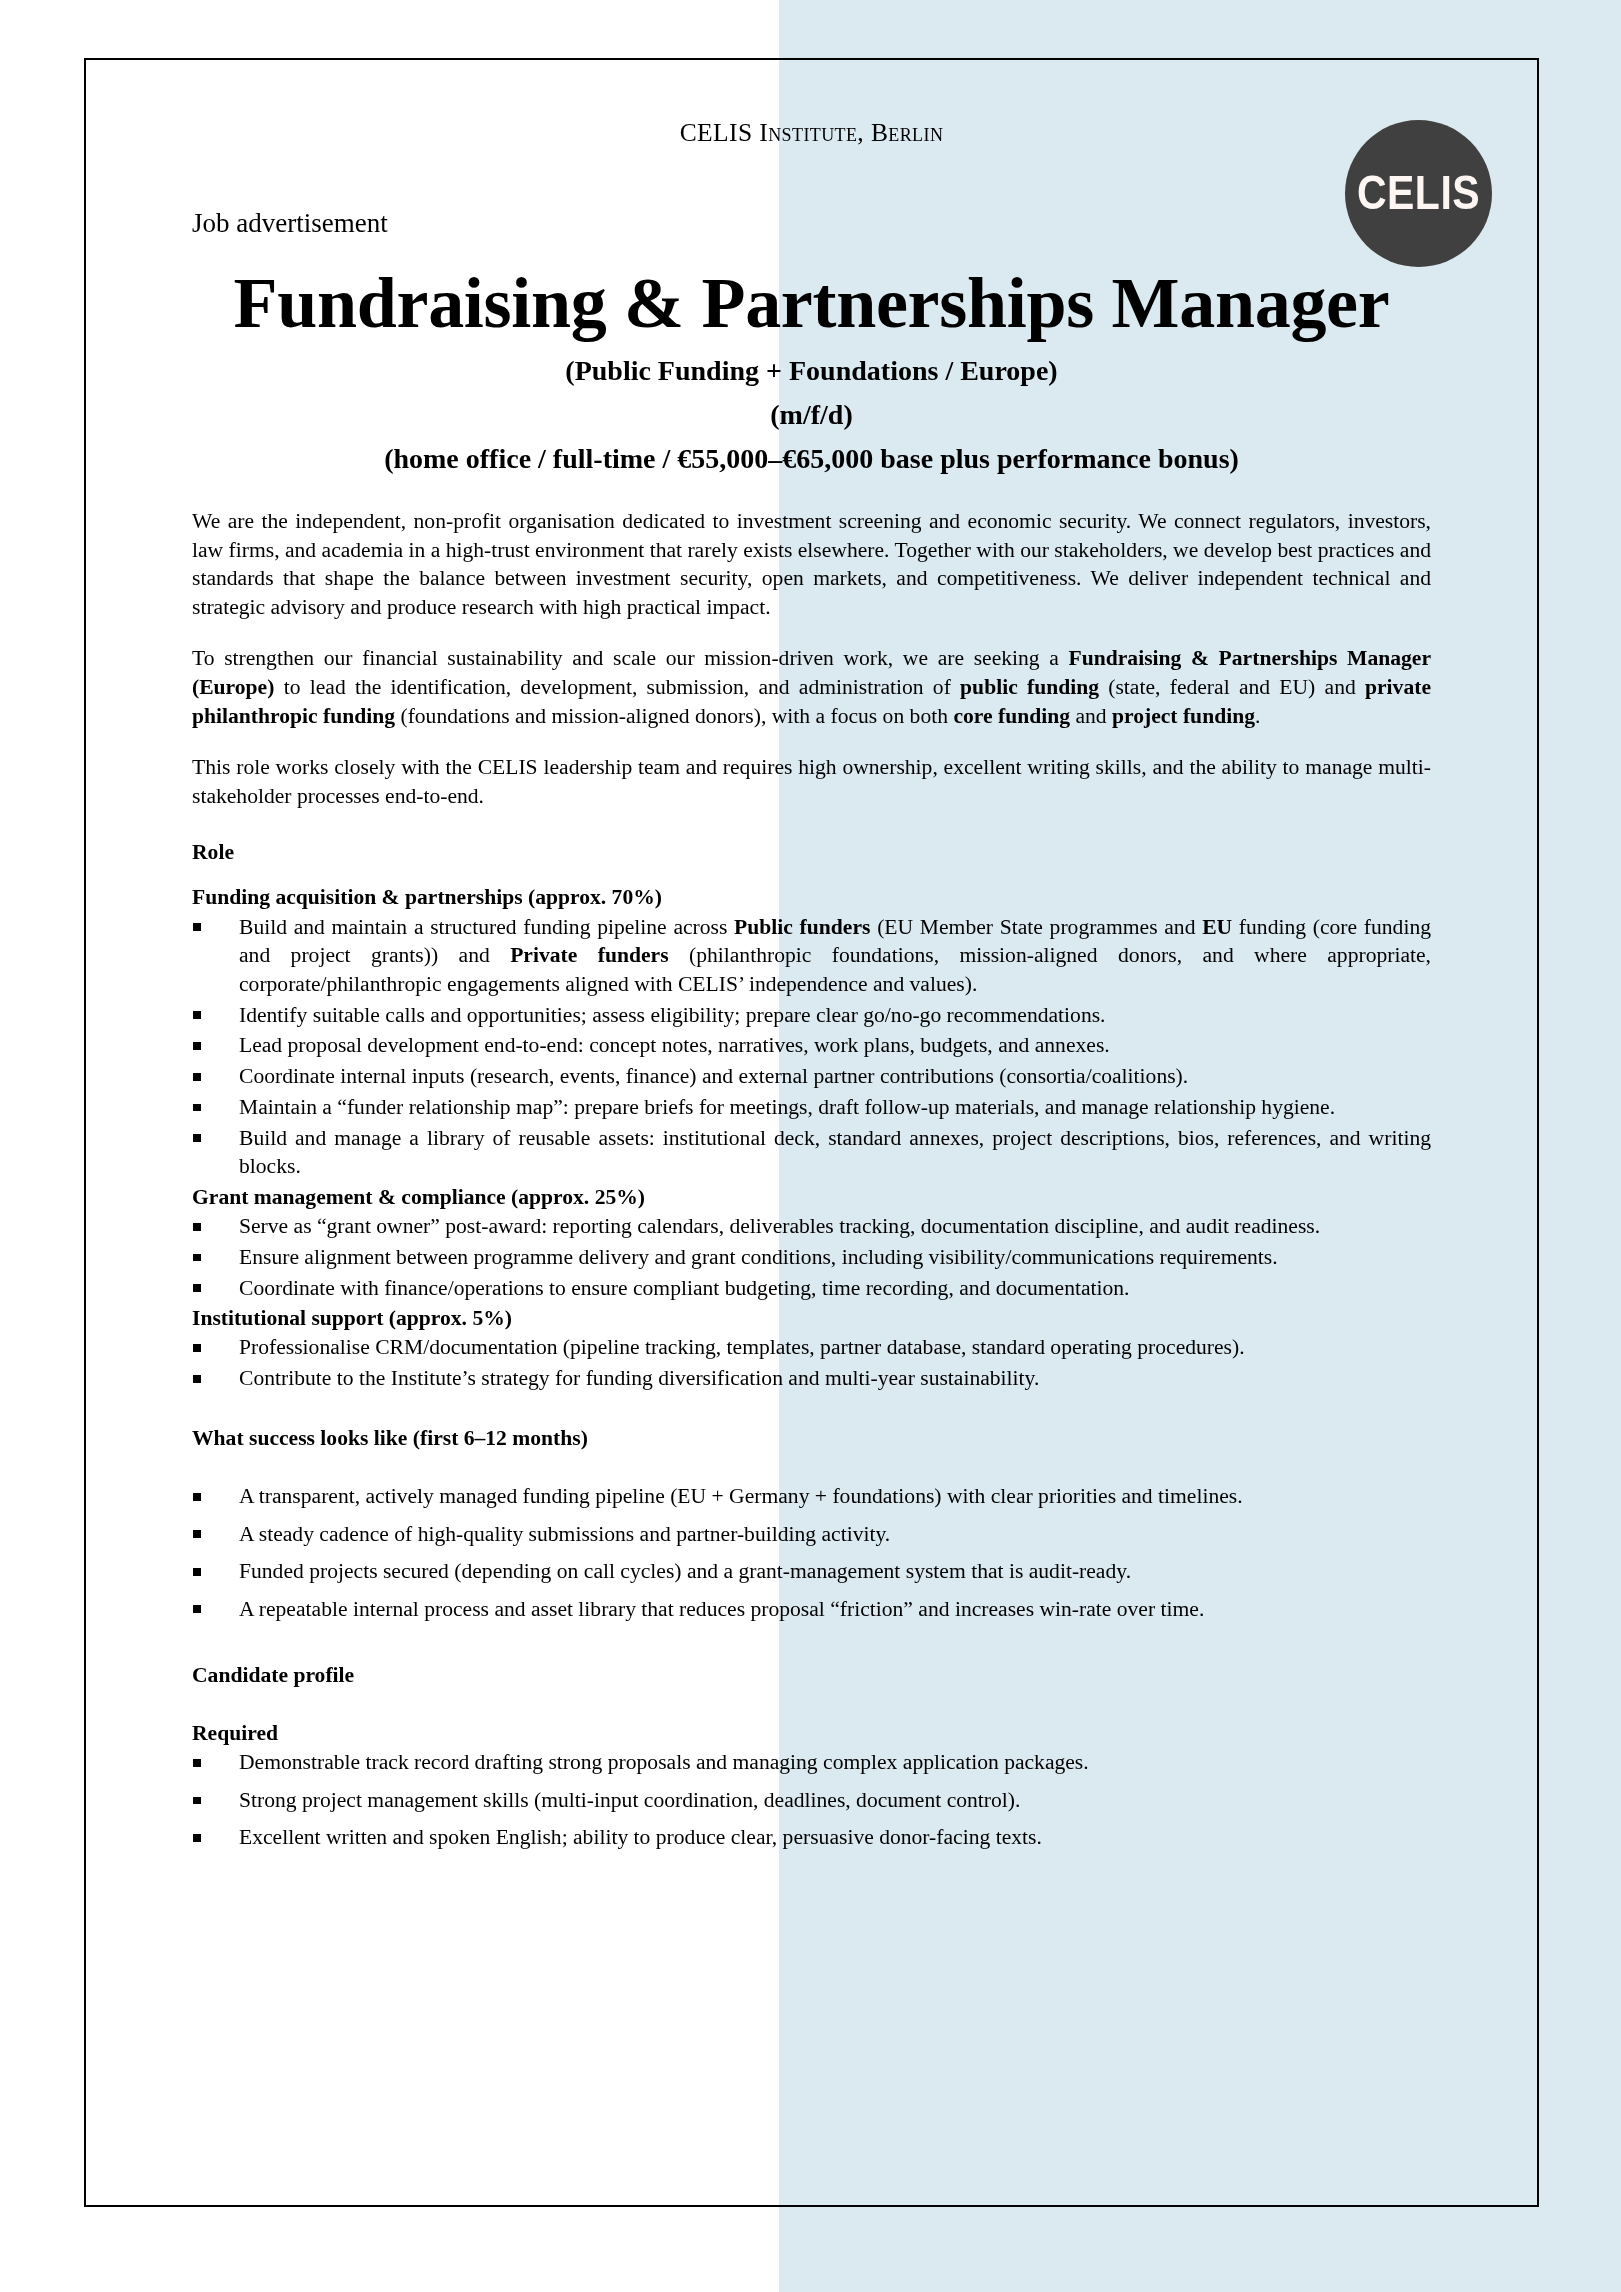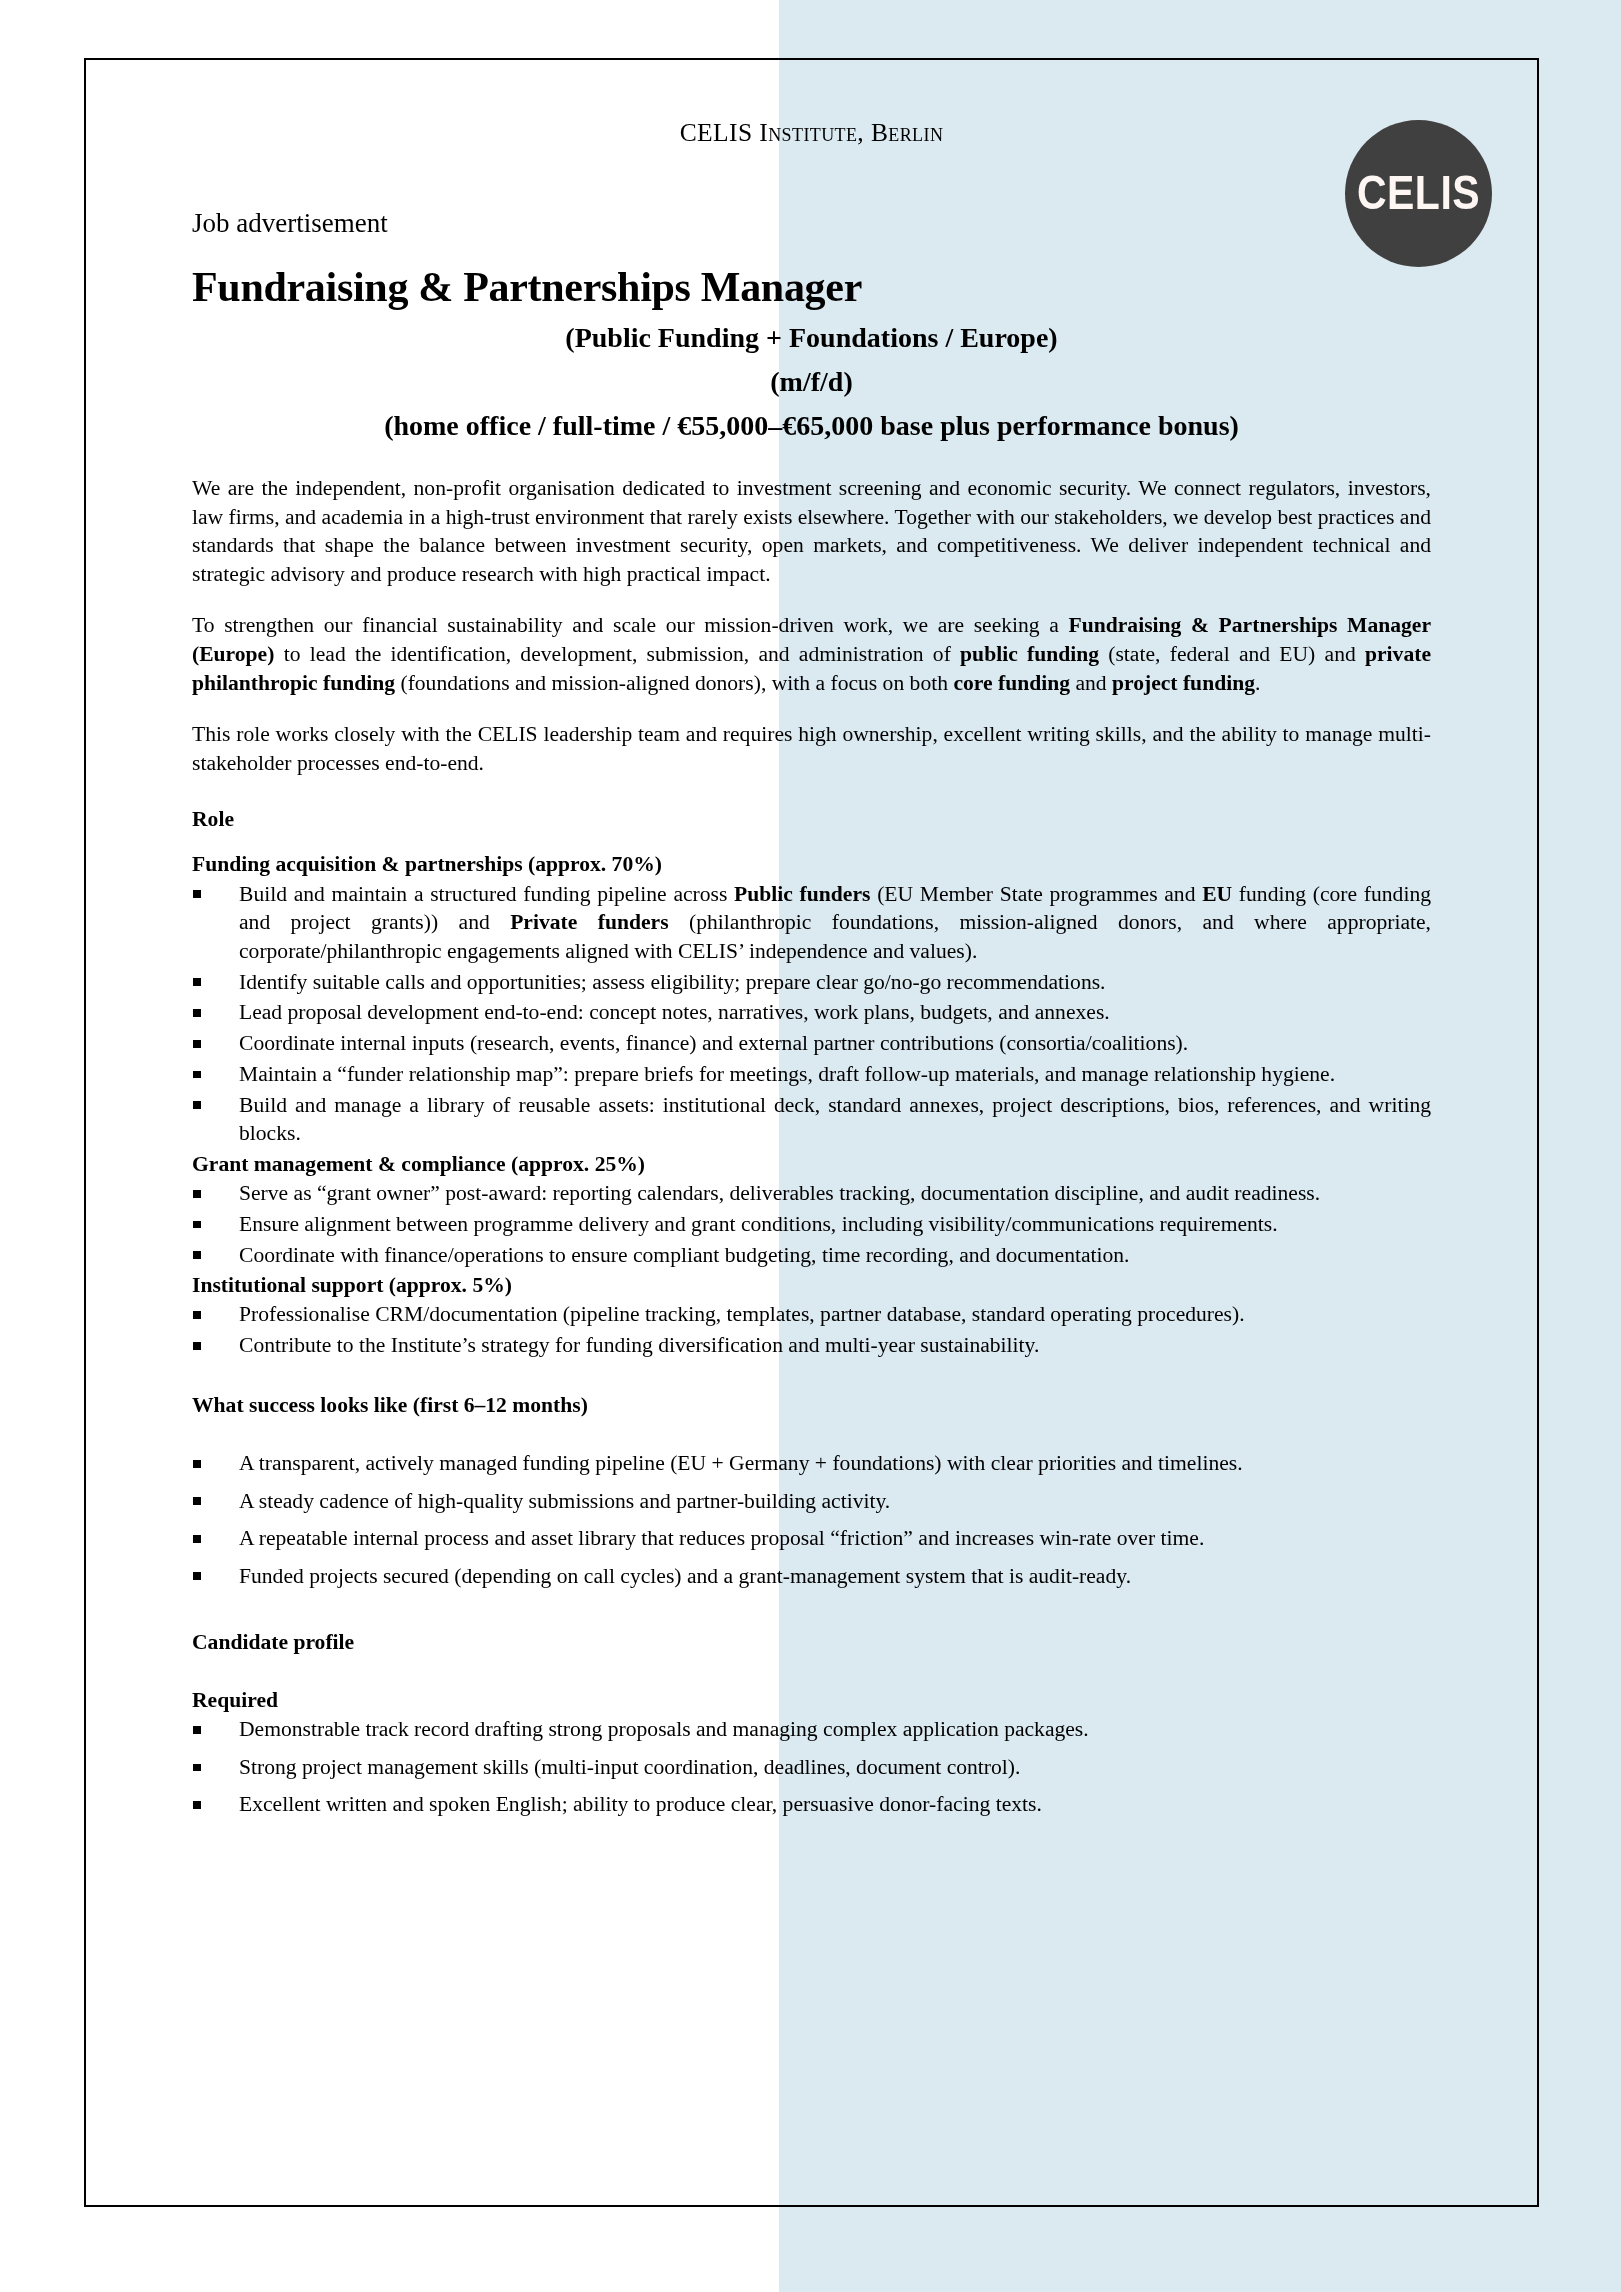--- a/index.html
+++ b/index.html
@@ -80,22 +80,22 @@
     transform: scaleY(1.18);
   }
 
   
   .kicker {
     text-align: left;
     font-size: 27px;
     margin: 59px 0 0 0;
   }
   .main-title {
-    text-align: left;
-    font-size: 42px;
+    text-align: center;
+    font-size: 72px;
     font-weight: 700;
     letter-spacing: -0.3px;
     margin: 25.5px 0 0 0;
     line-height: 1.1;
   }
   .sub-1, .sub-2, .sub-3 {
     text-align: center;
     font-weight: 700;
     line-height: 1.3;
   }
@@ -211,22 +211,22 @@
 
   <div class="spacer-md"></div>
 
   <div class="group-head">What success looks like (first 6–12 months)</div>
 
   <div class="spacer-md"></div>
 
   <ul class="bullets gapped">
     <li>A transparent, actively managed funding pipeline (EU + Germany + foundations) with clear priorities and timelines.</li>
     <li>A steady cadence of high-quality submissions and partner-building activity.</li>
+    <li>Funded projects secured (depending on call cycles) and a grant-management system that is audit-ready.</li>
     <li>A repeatable internal process and asset library that reduces proposal “friction” and increases win-rate over time.</li>
-    <li>Funded projects secured (depending on call cycles) and a grant-management system that is audit-ready.</li>
   </ul>
 
   <div class="spacer-md"></div>
 
   <div class="group-head">Candidate profile</div>
 
   <div class="spacer-md"></div>
 
   <div class="group-head">Required</div>
   <ul class="bullets gapped">

